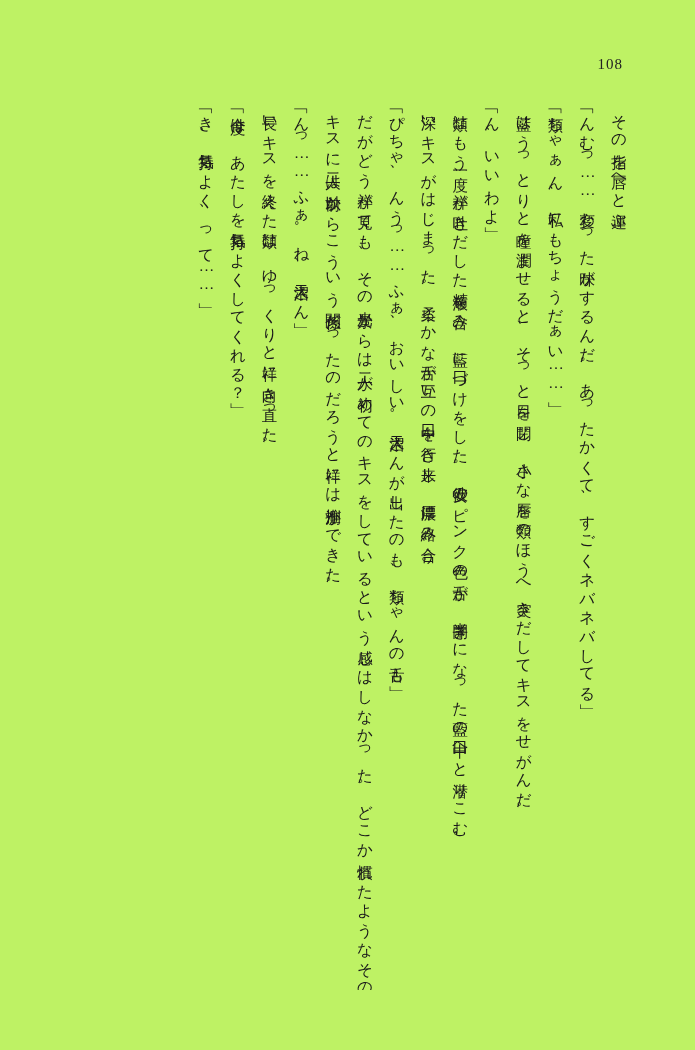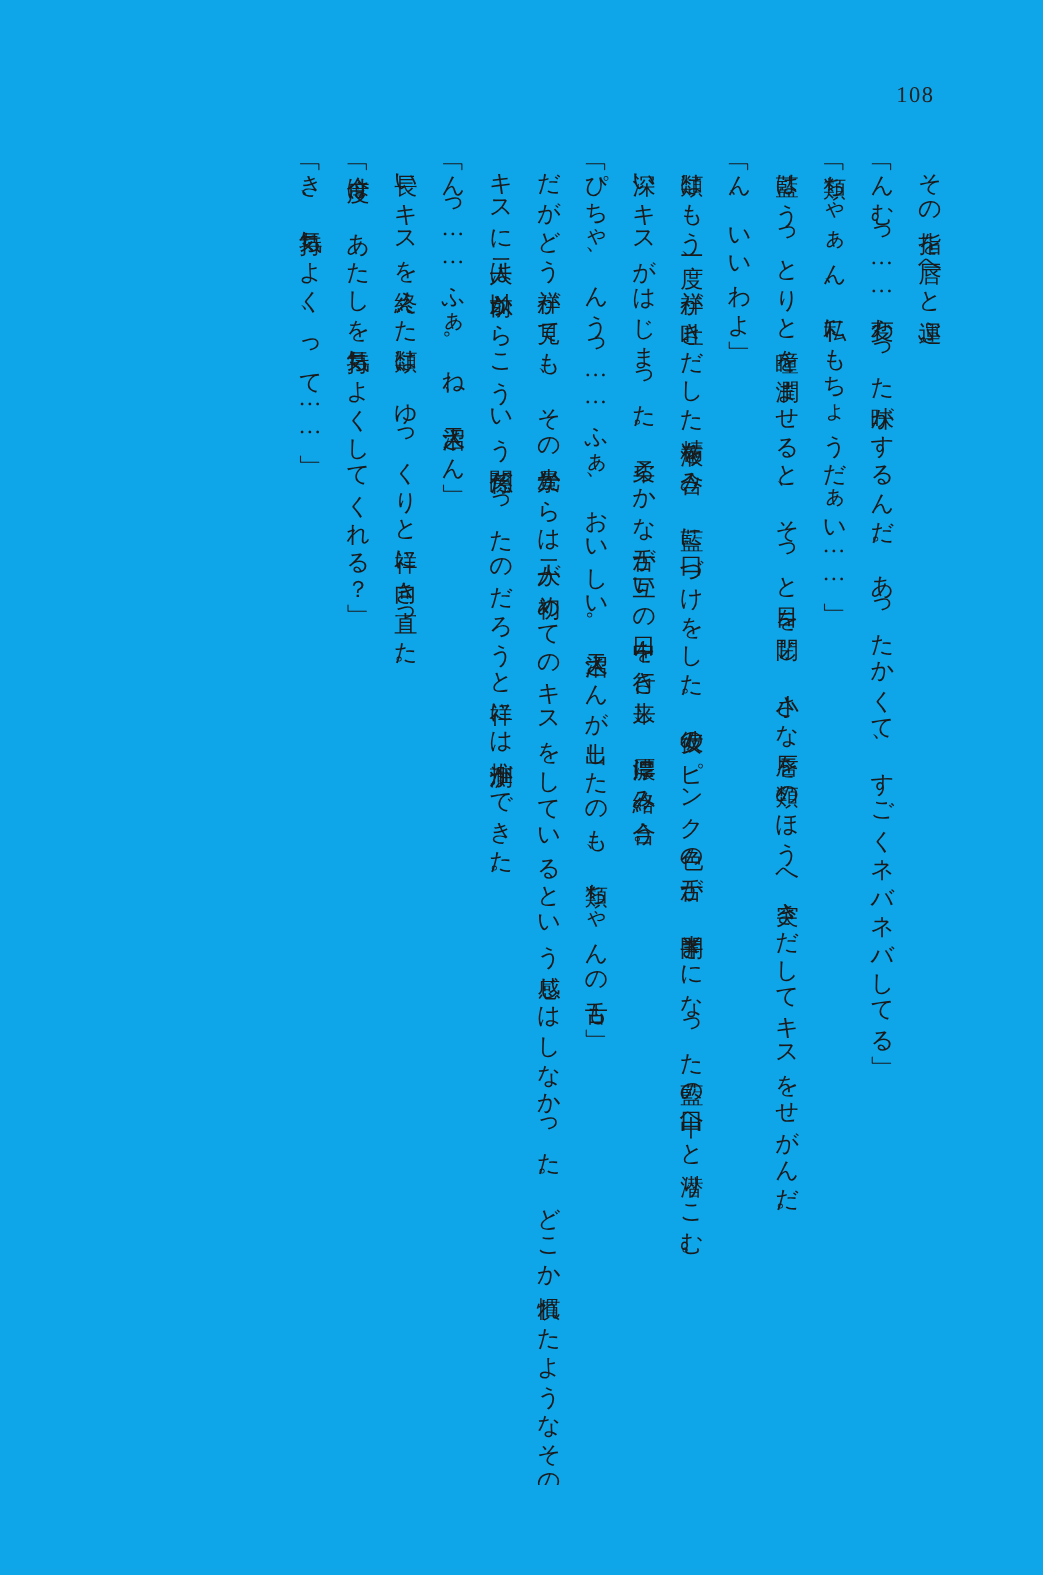--- a/index.html
+++ b/index.html
@@ -11,21 +11,21 @@
     width: 695px;
     height: 1050px;
     font-family: "Liberation Serif", "DejaVu Serif", serif;
     color: #1a1a1a;
     position: relative;
     overflow: hidden;
   }
   .page {
     position: absolute;
     inset: 0;
-    background: #0ea5e9;
+    background: #bef264;
   }
   .page-number {
     position: absolute;
     top: 56px;
     right: 72px;
     font-size: 15px;
     letter-spacing: 1px;
     color: #222;
     font-family: "Liberation Serif", "DejaVu Serif", serif;
   }

